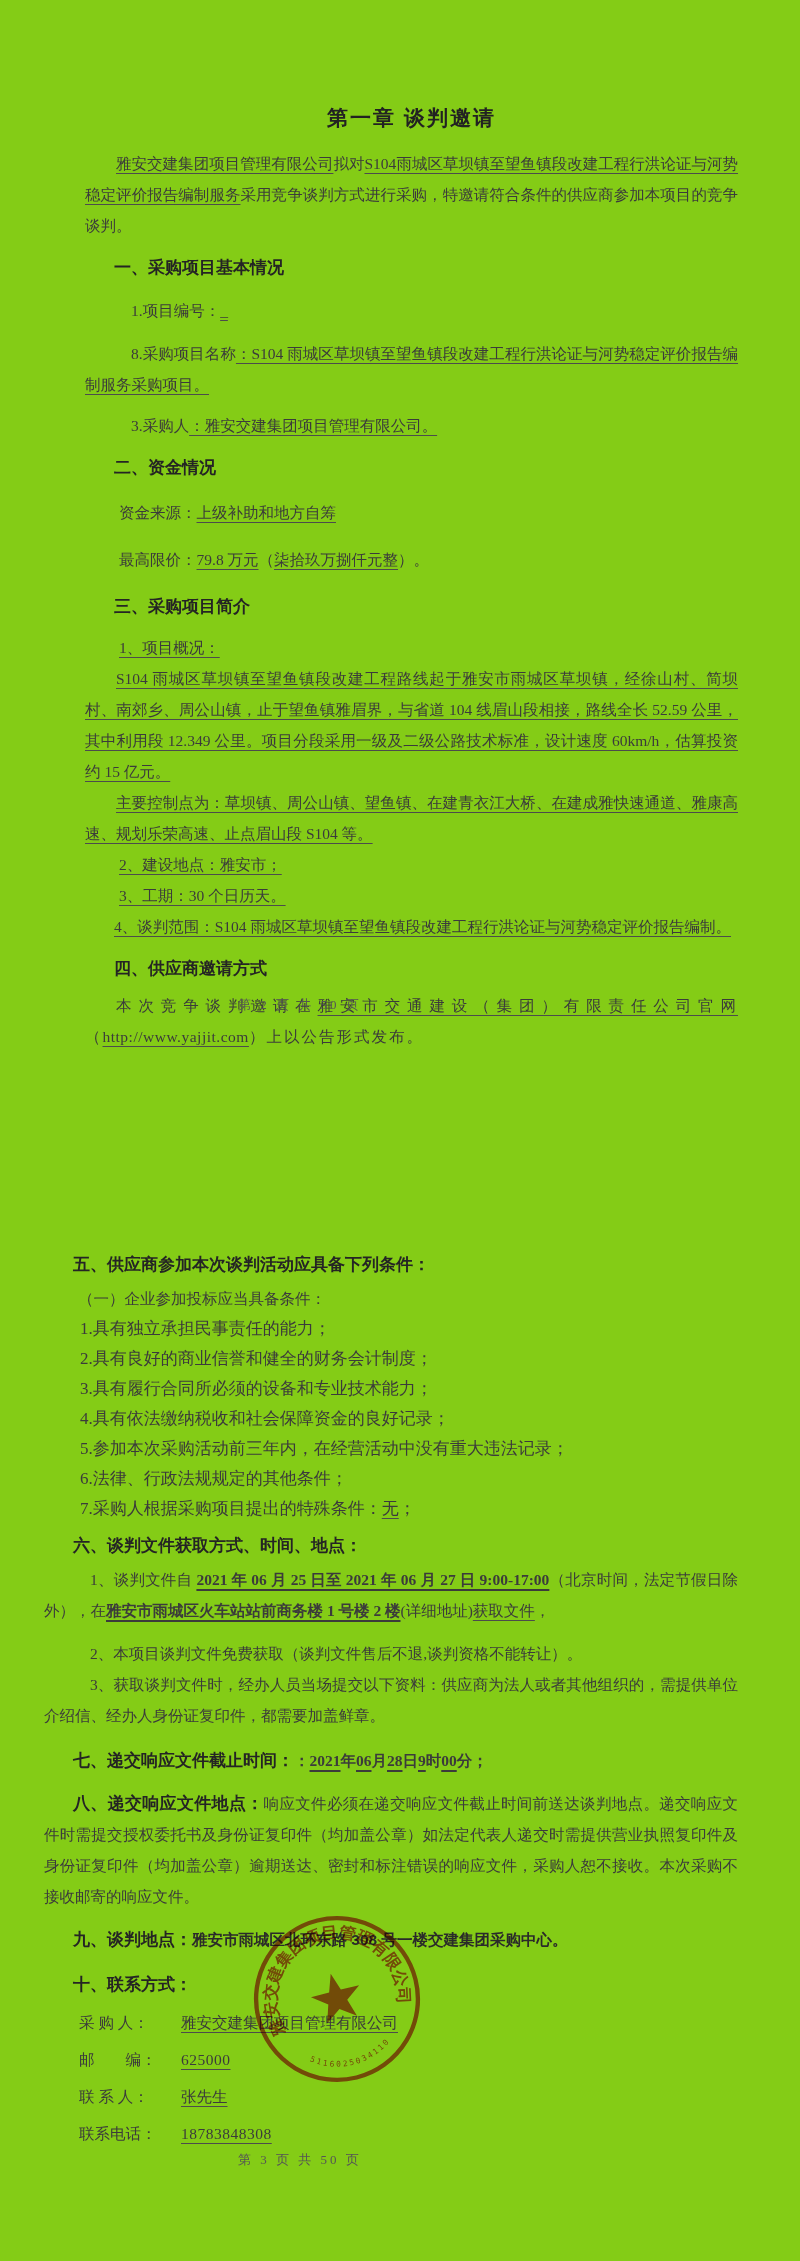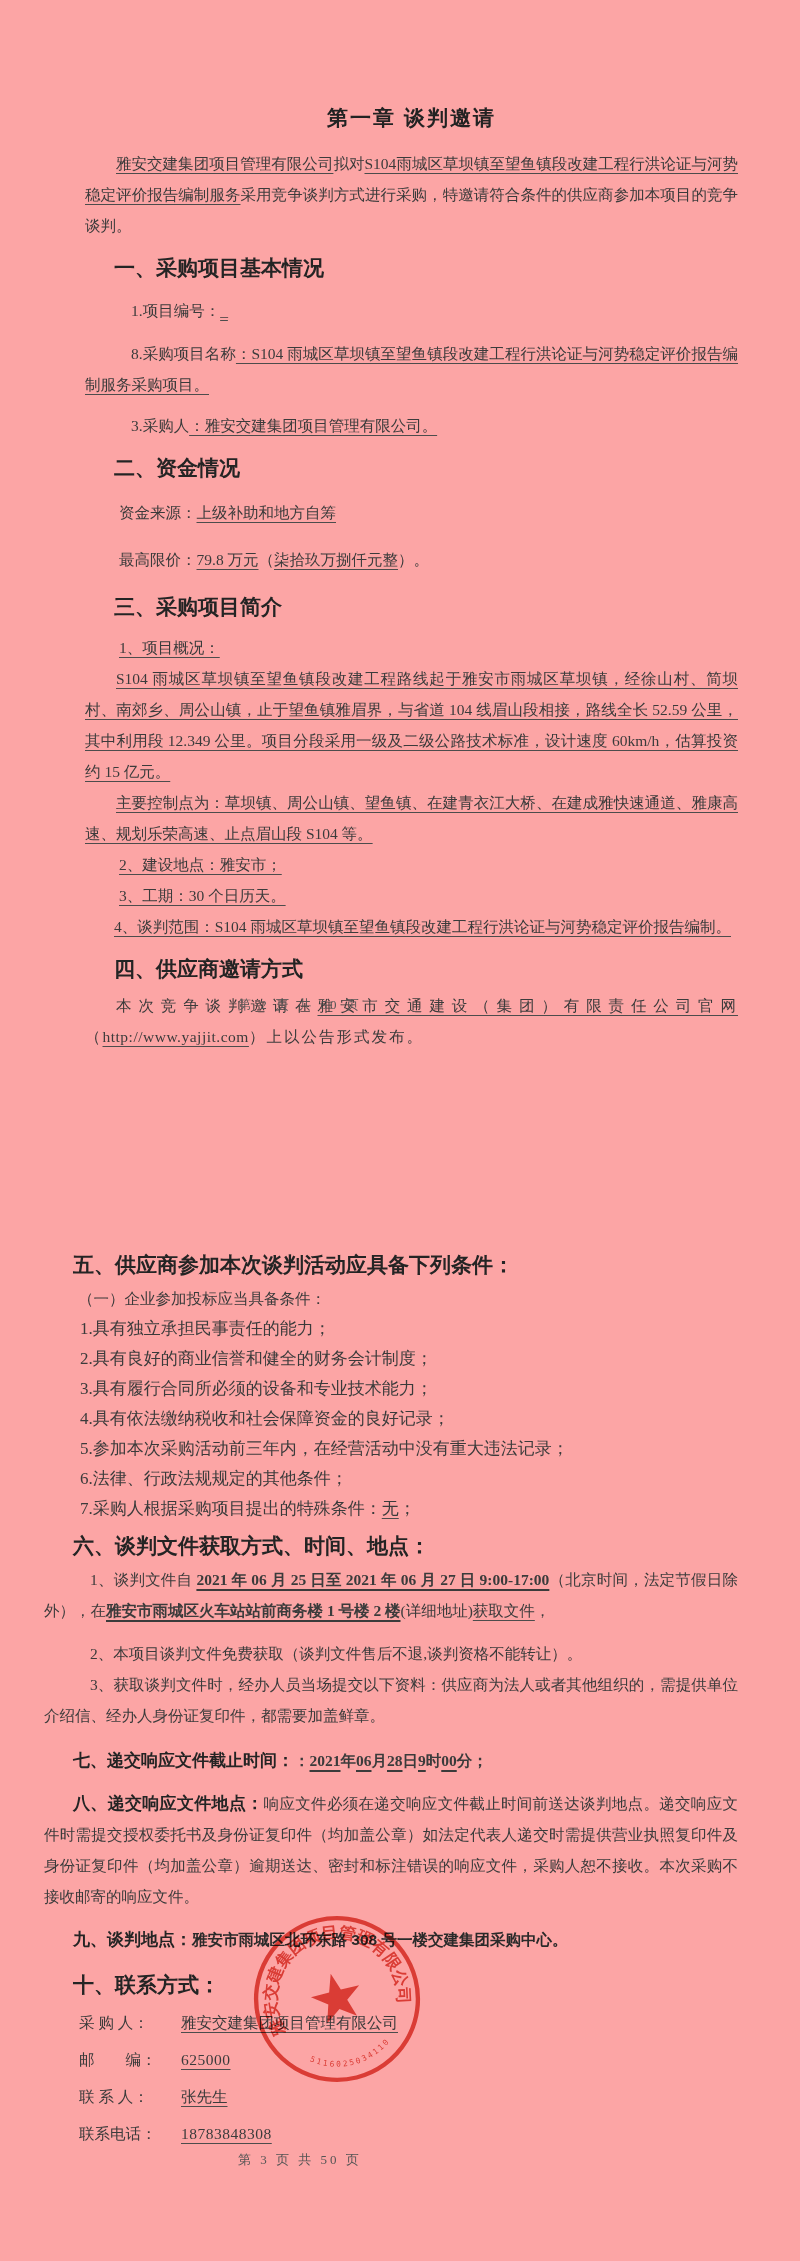--- a/index.html
+++ b/index.html
@@ -1,25 +1,25 @@
 <!DOCTYPE html>
 <html><head>
 <meta charset="utf-8">
 <style>
   html,body{margin:0;padding:0;}
   body{width:800px;background:#fbfbfa;font-family:"Liberation Serif",serif;}
-  .canvas{position:relative;width:800px;height:2261px;background:#fca5a5;overflow:hidden;}
+  .canvas{position:relative;width:800px;height:2261px;background:#84cc16;overflow:hidden;}
   .page{position:relative;box-sizing:border-box;width:800px;}
   .pg1{height:1131px;padding:104px 62px 0 85px;}
   .pg2{height:1130px;padding:120px 62px 0 44px;}
   .title{margin:0;text-align:center;font-family:"Liberation Sans",sans-serif;
          font-size:21px;font-weight:bold;color:#222;letter-spacing:2px;}
   .p{margin:10px 0 0;font-size:15.5px;line-height:31px;color:#3b3b3b;}
   .h{margin:13px 0 0;padding-left:29px;font-family:"Liberation Sans",sans-serif;
-     font-size:21px;font-weight:bold;color:#242424;line-height:27px;}
+     font-size:17px;font-weight:bold;color:#242424;line-height:27px;}
   .just{text-align:justify;}
   .indent{text-indent:31px;}
   .ind2{padding-left:34px;}
   .ind2w{text-indent:29px;}
   .ind3{text-indent:46px;}
   .u{text-decoration:underline;text-underline-offset:4px;text-decoration-thickness:1px;text-decoration-color:#4c4c4c;}
   .b{font-weight:bold;}
   .bu{font-weight:bold;text-decoration:underline;text-underline-offset:4px;text-decoration-thickness:1.5px;}
   .hb{font-family:"Liberation Sans",sans-serif;font-weight:bold;font-size:17px;color:#242424;}
   .vb{font-family:"Liberation Sans",sans-serif;font-weight:bold;color:#2a2a2a;}

